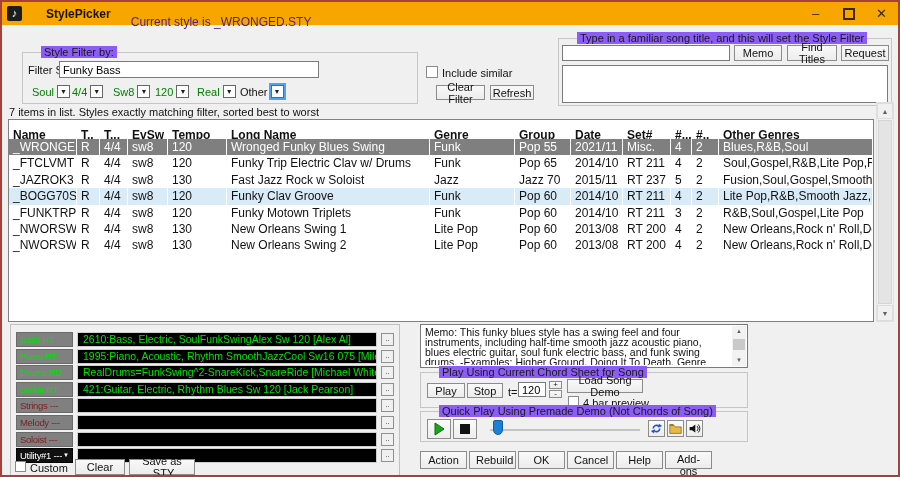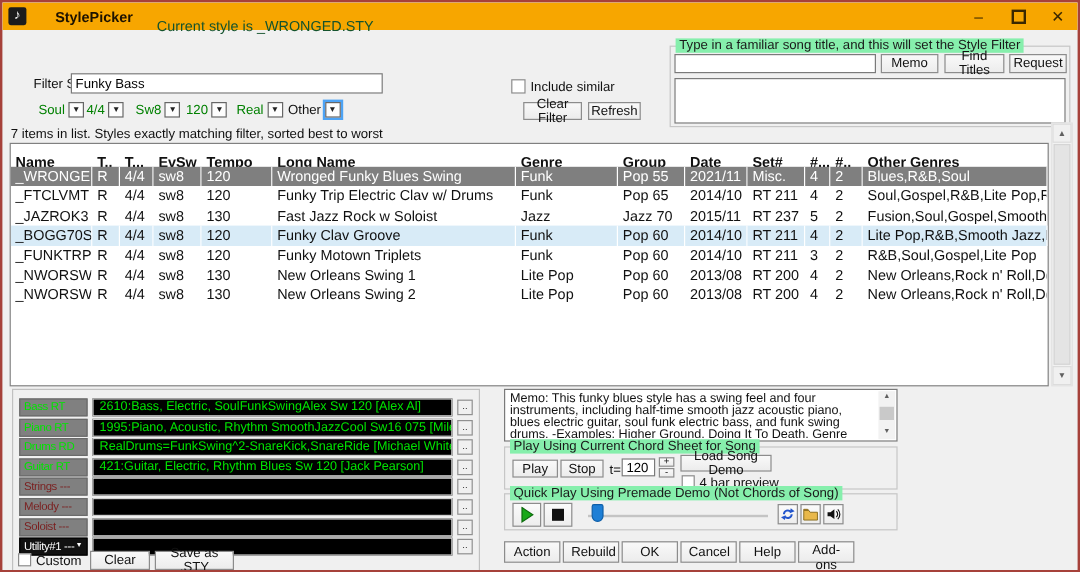--- a/index.html
+++ b/index.html
@@ -6,29 +6,29 @@
   body{width:900px;height:477px;font-family:"Liberation Sans",sans-serif;background:#d8d8d8;}
   .window{position:relative;width:900px;height:477px;box-sizing:border-box;background:#F0F0F0;
           border:2px solid #A6413A;overflow:hidden;}
   .abs{position:absolute;box-sizing:border-box;}
 
   
   .titlebar{position:absolute;top:0;left:0;width:896px;height:23px;background:#F7A600;display:flex;align-items:center;}
   .app-icon{width:15px;height:15px;margin-left:5px;background:#1c1c1c;border-radius:2px;color:#fff;
             font-size:11px;line-height:15px;text-align:center;}
   .title-app{font-weight:bold;font-size:12px;margin-left:24px;color:#1d1200;}
-  .title-status{font-size:12px;margin-left:20px;color:#14532d;margin-top:16px;}
+  .title-status{font-size:12px;margin-left:20px;color:#4c1d95;margin-top:16px;}
   .tb-controls{margin-left:auto;display:flex;align-items:center;height:100%;}
   .tb-btn{width:33px;height:100%;display:flex;align-items:center;justify-content:center;
           color:#3A2800;font-size:13px;cursor:default;}
   .max-glyph{width:8px;height:8px;border:2px solid #3A2800;display:inline-block;}
 
   
   .fieldset{border:1px solid #C6C6C6;background:#F0F0F0;}
-  .legend{position:absolute;top:-7px;left:4px;background:#86efac;padding:0 3px;font-size:11px;color:#1a1a1a;white-space:nowrap;}
+  .legend{position:absolute;top:-7px;left:18px;background:#8b5cf6;padding:0 3px;font-size:11px;color:#1a1a1a;white-space:nowrap;}
 
   
   .btn{background:linear-gradient(#F9F9F9,#ECECEC);border:1px solid #8C8C8C;font-size:11px;
        font-family:"Liberation Sans",sans-serif;color:#111;display:flex;align-items:center;justify-content:center;padding:0;}
   .input{background:#fff;border:1px solid #7A7A7A;font-size:11px;font-family:"Liberation Sans",sans-serif;
          padding:1px 3px;box-sizing:border-box;}
   .checkbox{background:#fff;border:1px solid #8a8a8a;display:inline-block;}
   .lbl{font-size:11px;color:#111;white-space:nowrap;}
 
   
@@ -100,20 +100,23 @@
     <div class="title-status">Current style is _WRONGED.STY</div>
     <div class="tb-controls">
       <div class="tb-btn">–</div>
       <div class="tb-btn">
           <span class="max-glyph"></span>
         </div>
       <div class="tb-btn">✕</div>
     </div>
   </div>
 
+  <div class="abs fieldset" style="left:20px;top:50px;width:396px;height:52px;">
+    <span class="legend">Style Filter by:</span>
+  </div>
   <div class="abs lbl" style="left:26px;top:62px;">Filter String</div>
   <input class="abs input" style="left: 57px; top: 59px; width: 260px; height: 17px;" value="Funky Bass">
   <div class="abs" style="left:0;top:83px;width:420px;height:14px;">
       <span class="dd" style="left: 30px;">
         <span class="dd-label">Soul</span>
         <span class="dd-btn">▼</span>
       </span>
       <span class="dd" style="left: 70px;">
         <span class="dd-label">4/4</span>
         <span class="dd-btn">▼</span>

